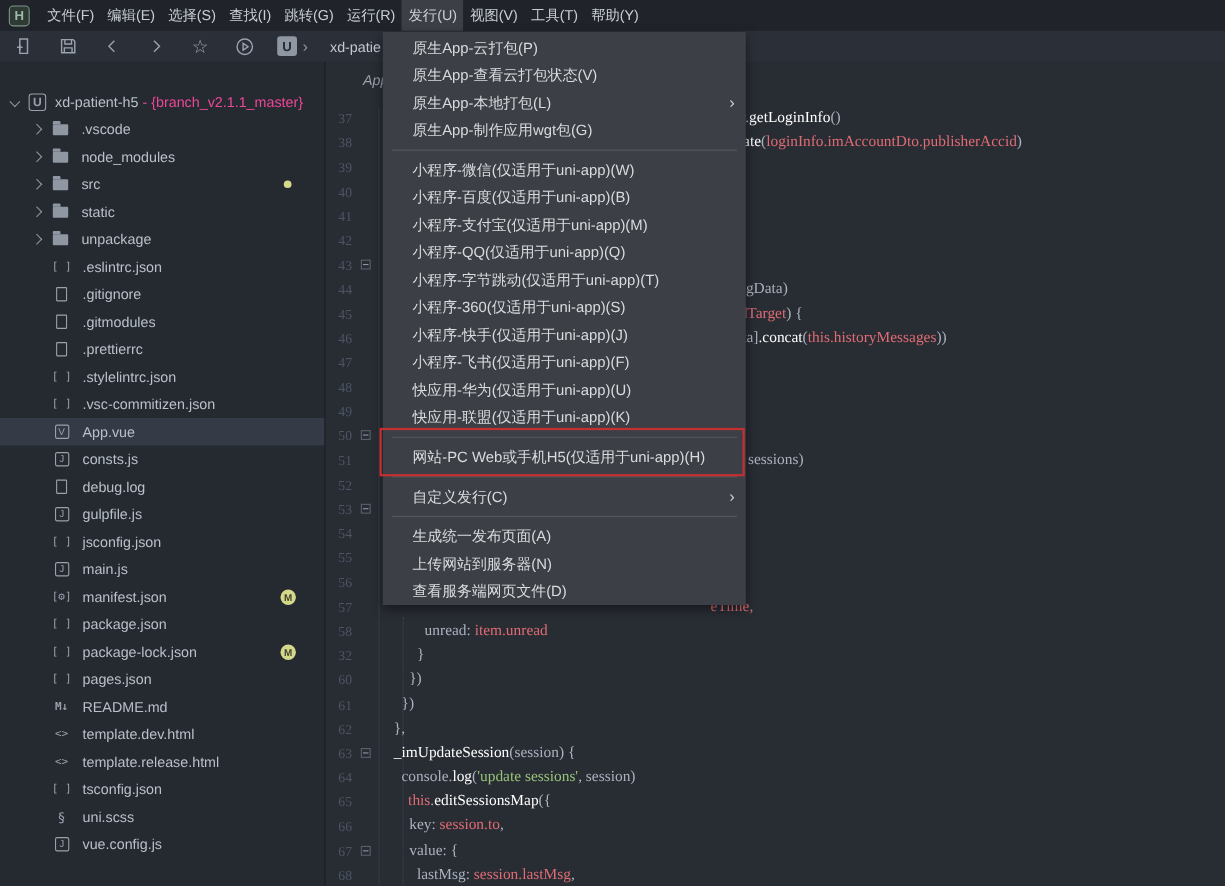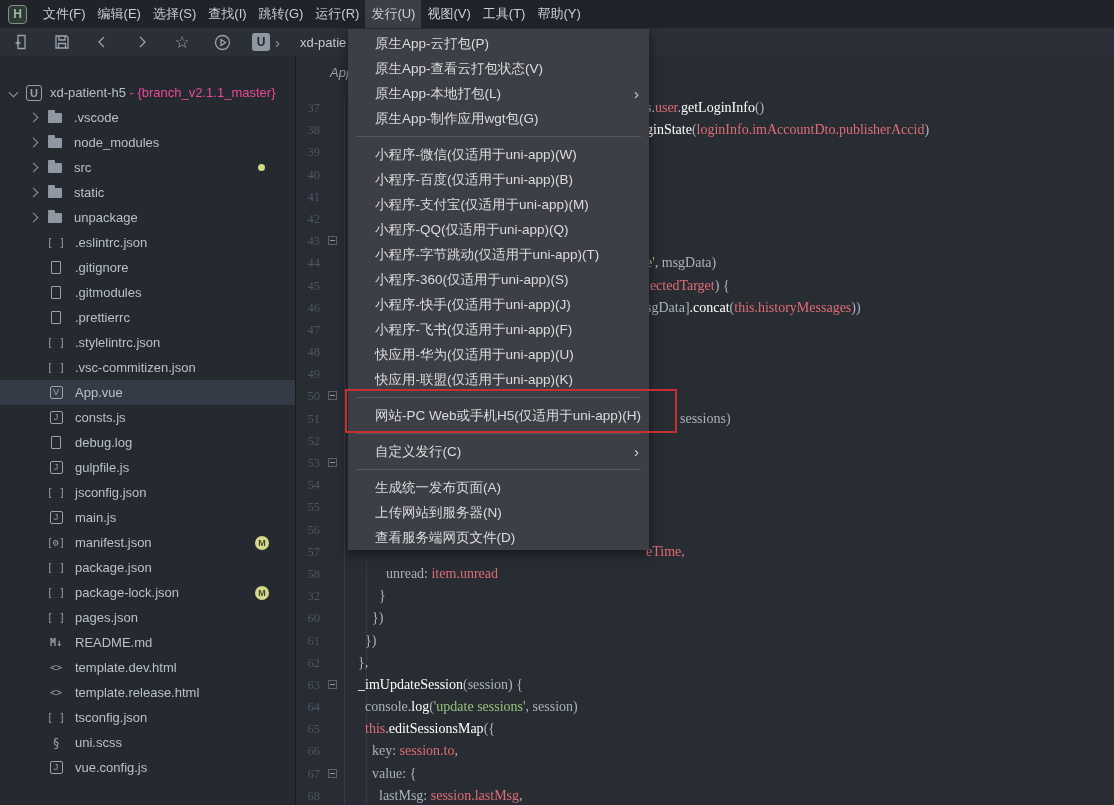--- a/index.html
+++ b/index.html
@@ -70,21 +70,21 @@
   .lnum { width:30px; text-align:right; color:#4d5565; font-size:12.5px; flex:none; padding-right:6px; }
   .foldc { width:16px; flex:none; position:relative; }
   .foldbox { position:absolute; left:2px; top:6px; width:9px; height:9px; border:1px solid #596070; }
   .foldbox::after { content:""; position:absolute; left:1px; top:3px; width:5px; height:1px; background:#8f97a3; }
   .ctext { white-space:pre; }
   .c-d { color:#abb2bf; } .c-r { color:#e06c75; } .c-b { color:#ffffff; } .c-g { color:#98c379; }
   .gutterline { position:absolute; left:48px; top:41px; bottom:0; width:1px; background:#343a45; }
   .indent-guide { position:absolute; left:70px; top:505px; bottom:0; border-left:1px dotted #3e4553; }
 
   
-  .dropdown { position:absolute; left:348px; top:29px; width:301px; background:#3c4046;
+  .dropdown { position:absolute; left:348px; top:29px; width:330px; background:#3c4046;
     box-shadow:0 4px 10px rgba(0,0,0,.5); z-index:50; padding-top:2px; }
   .dd-item { height:25px; line-height:25px; padding-left:27px; padding-right:26px;
     font-size:13.5px; color:#d9dbde; white-space:nowrap; position:relative; cursor:default; }
   .dd-sep { height:11px; position:relative; }
   .dd-sep::before { content:""; position:absolute; left:8px; right:8px; top:5px; height:1px; background:#55595f; }
   .dd-sub { position:absolute; right:10px; top:0; font-size:15px; color:#cfd3d8; }
 
   
   .red-box { position:absolute; left:345px; top:389px; width:332px; height:44px;
     border:2px solid #c62f2f; z-index:60; pointer-events:none; }
@@ -499,21 +499,21 @@
           <span class="ctext" style="margin-left: 2px;"><span class="c-d">    </span><span class="c-b">_imUpdateSession</span><span class="c-d">(session) {</span></span>
         </div>
         <div class="code-row">
           <span class="lnum">64</span>
           <span class="foldc"></span>
           <span class="ctext" style="margin-left: 2px;"><span class="c-d">      console</span><span class="c-d">.</span><span class="c-b">log</span><span class="c-d">(</span><span class="c-g">'update sessions'</span><span class="c-d">, session)</span></span>
         </div>
         <div class="code-row">
           <span class="lnum">65</span>
           <span class="foldc"></span>
-          <span class="ctext" style="margin-left: 2px;"><span class="c-d">      </span><span class="c-r">this</span><span class="c-d">.</span><span class="c-b">editSessionsMap</span><span class="c-d">({</span></span>
+          <span class="ctext" style="margin-left: 8px;"><span class="c-d">      </span><span class="c-r">this</span><span class="c-d">.</span><span class="c-b">editSessionsMap</span><span class="c-d">({</span></span>
         </div>
         <div class="code-row">
           <span class="lnum">66</span>
           <span class="foldc"></span>
           <span class="ctext" style="margin-left: 2px;"><span class="c-d">        key</span><span class="c-d">: </span><span class="c-r">session</span><span class="c-r">.to</span><span class="c-d">,</span></span>
         </div>
         <div class="code-row">
           <span class="lnum">67</span>
           <span class="foldc">
             <span class="foldbox"></span>

